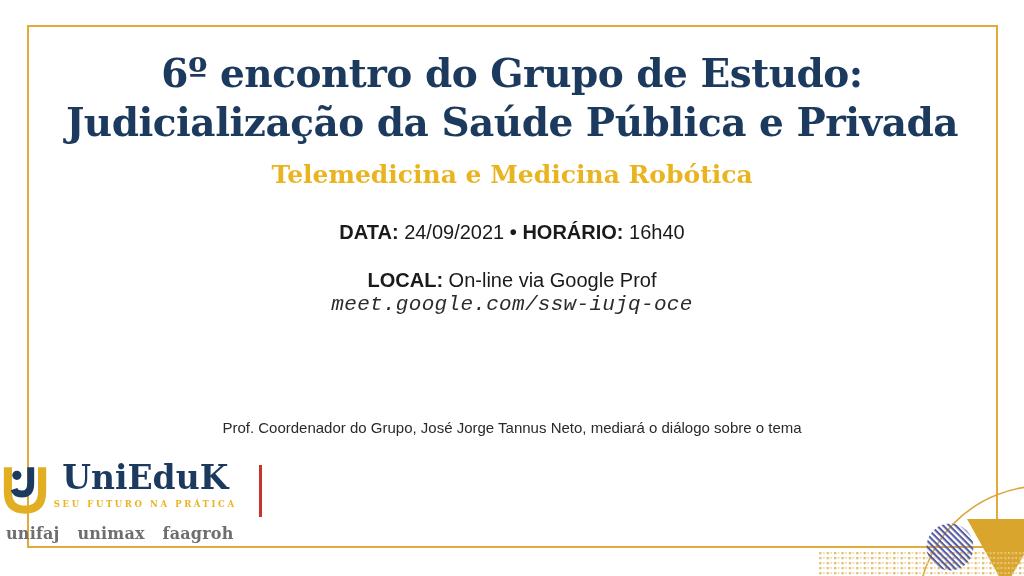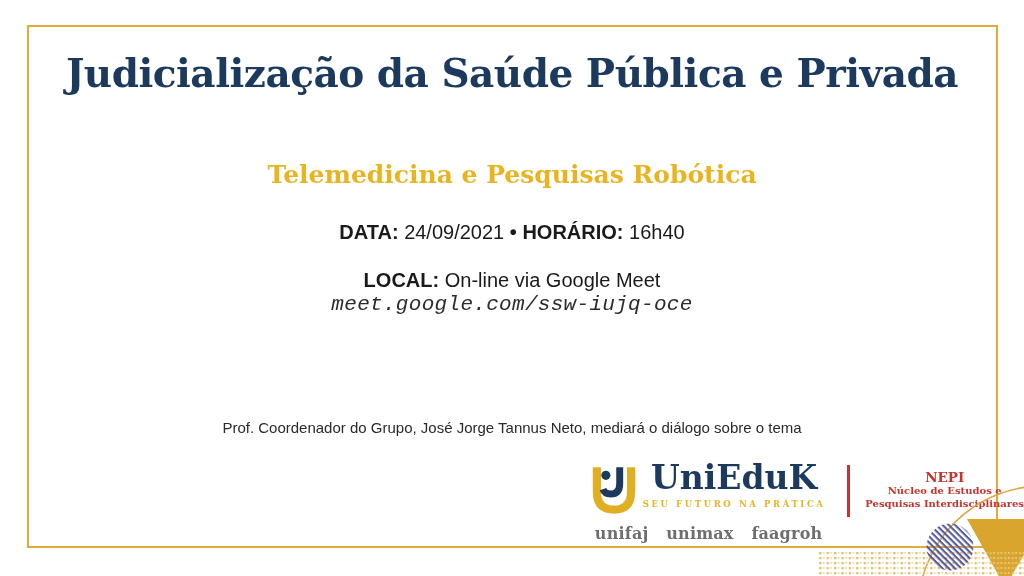--- a/index.html
+++ b/index.html
@@ -27,21 +27,21 @@
   .detail-line .b { font-weight: 700; }
   .line-datetime { top: 221px; }
   .line-local { top: 269px; }
   .line-link { top: 293px; font-size: 21px; font-style: italic; color: #2B2B2B; letter-spacing: 0.3px; font-family: Liberation Mono, monospace; }
 
   .mesa {
     top: 352px; font-size: 19px; font-weight: 700; color: #161616; line-height: 26px;
   }
   .prof { top: 419px; font-size: 15px; color: #2A2A2A; }
 
-  .logo-row { top: 458px; display: flex; justify-content: flex-end; }
+  .logo-row { top: 458px; display: flex; justify-content: flex-start; }
   .logo-cluster { display: inline-flex; align-items: flex-start; }
 
   .brand-left { display: flex; flex-direction: column; align-items: center; }
   .brand-top { display: flex; align-items: flex-start; }
   .brand-icon { margin-top: 7px; }
   .brand-texts { margin-left: 7px; display: flex; flex-direction: column; align-items: center; }
   .brand-name {
     font-family: "DejaVu Serif", serif; font-weight: 700; font-size: 33px;
     line-height: 36px; color: #1C3A5E; margin-top: 2px; letter-spacing: 0px;
   }
@@ -65,36 +65,37 @@
   }
 
   .corner-decor { position: absolute; right: 0; bottom: 0; width: 264px; height: 204px; }
 </style>
 </head>
 <body>
 
 <div class="frame"></div>
 
 <div class="center-line title">
+  <div>6º encontro do Grupo de Estudo:</div>
   <div>Judicialização da Saúde Pública e Privada</div>
 </div>
 
-<div class="center-line subtitle">Telemedicina e Pesquisas Robótica</div>
+<div class="center-line subtitle">Telemedicina e Medicina Robótica</div>
 
 <div class="center-line detail-line line-datetime">
   <span class="b">DATA:</span>
   <span>24/09/2021</span>
   <span class="b">•</span>
   <span class="b">HORÁRIO:</span>
   <span>16h40</span>
 </div>
 
 <div class="center-line detail-line line-local">
   <span class="b">LOCAL:</span>
-  <span>On-line via Google Meet</span>
+  <span>On-line via Google Prof</span>
 </div>
 
 <div class="center-line line-link">meet.google.com/ssw-iujq-oce</div>
 
 <div class="center-line mesa">
 </div>
 
 <div class="center-line prof">Prof. Coordenador do Grupo, José Jorge Tannus Neto, mediará o diálogo sobre o tema</div>
 
 <div class="center-line logo-row">
@@ -113,25 +114,20 @@
           <span class="brand-tagline">SEU FUTURO NA PRÁTICA</span>
         </span>
       </div>
       <div class="institutions">
         <span>unifaj</span>
         <span>unimax</span>
         <span>faagroh</span>
       </div>
     </div>
     <div class="nepi-divider"></div>
-    <div class="nepi">
-      <span class="nepi-name">NEPI</span>
-      <span class="nepi-desc">Núcleo de Estudos e</span>
-      <span class="nepi-desc">Pesquisas Interdisciplinares</span>
-    </div>
   </div>
 </div>
 
 <svg class="corner-decor" viewBox="0 0 264 204" aria-hidden="true">
   <defs>
     <pattern id="dotgrid" patternUnits="userSpaceOnUse" width="7.4" height="5">
       <rect x="0" y="0" width="2.3" height="2.3" fill="#E3BE6E"></rect>
       <rect x="3.9" y="0" width="1.4" height="1.9" fill="#EDD49A"></rect>
     </pattern>
     <pattern id="hatch" patternUnits="userSpaceOnUse" width="4.4" height="4.4" patternTransform="rotate(45)">

